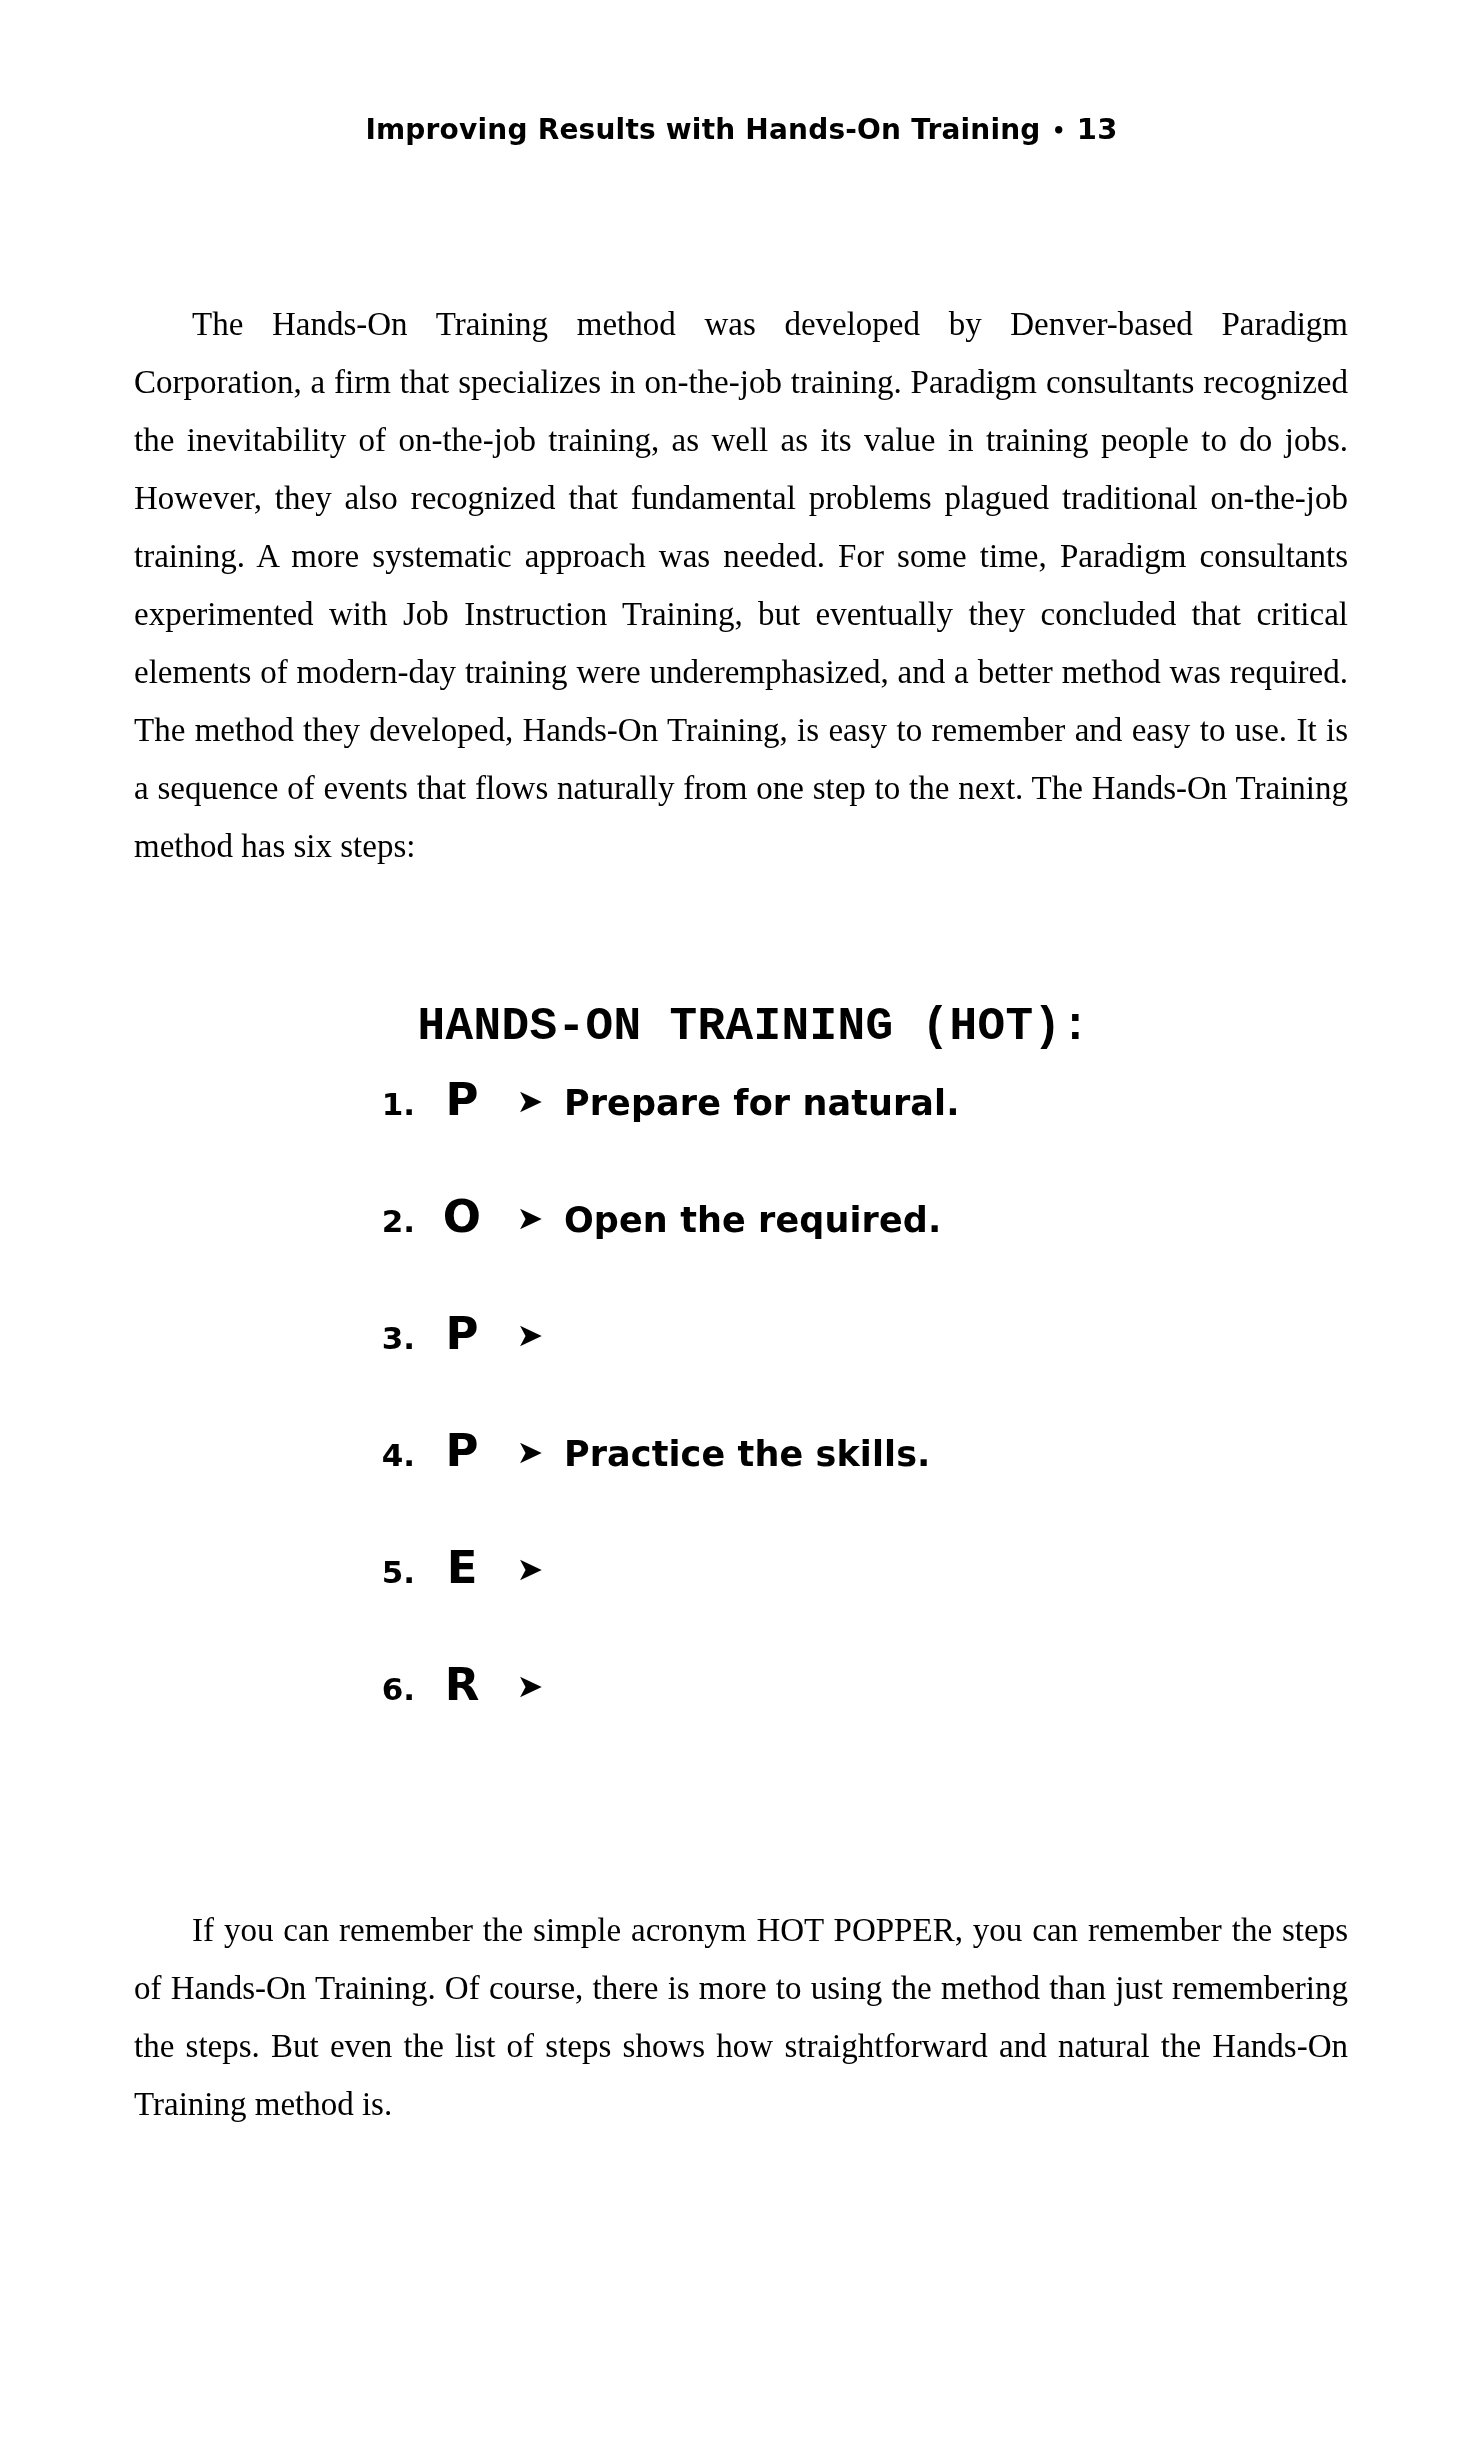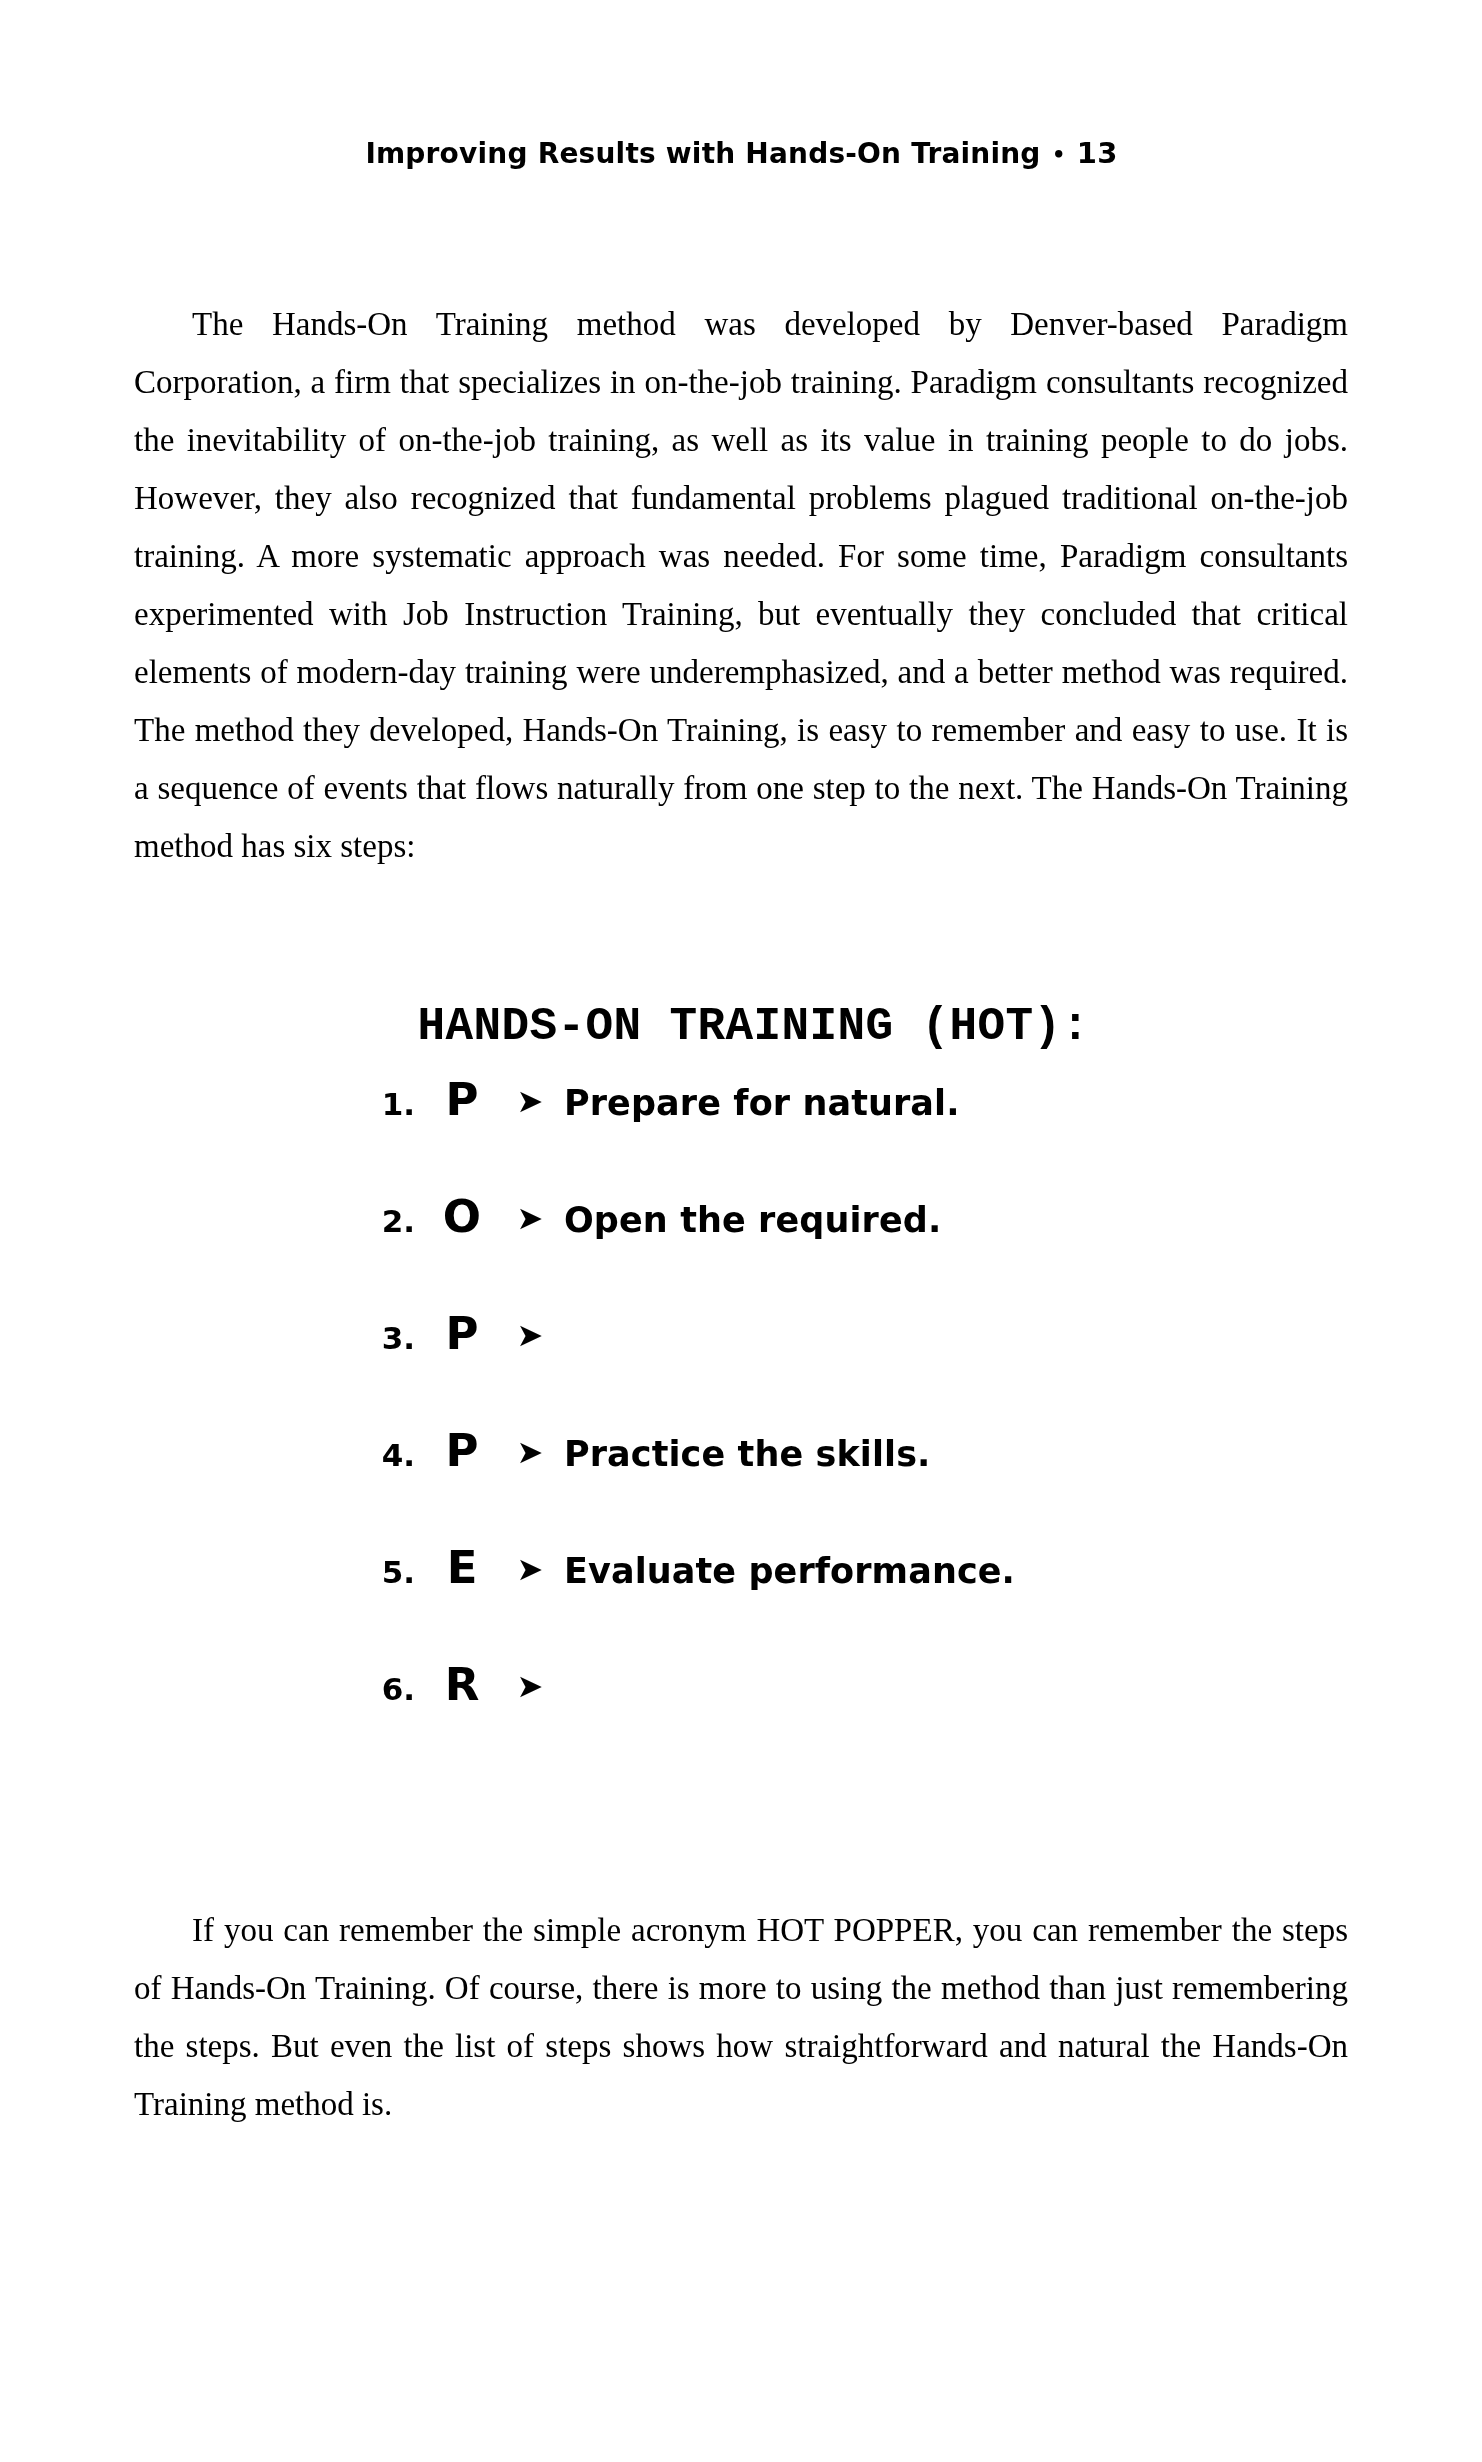--- a/index.html
+++ b/index.html
@@ -18,21 +18,21 @@
   .page {
     position: relative;
     width: 1483px;
     height: 2462px;
     box-sizing: border-box;
     padding: 0;
   }
   
   .running-head {
     position: absolute;
-    top: 136px;
+    top: 112px;
     left: 0;
     width: 1483px;
     text-align: center;
     font-family: "DejaVu Sans", sans-serif;
     font-weight: bold;
     font-size: 28px;
     letter-spacing: 0.2px;
     white-space: nowrap;
   }
   .running-head .rh-title {
@@ -153,21 +153,20 @@
       <span class="step-num">4.</span>
       <span class="step-letter">P</span>
       <span class="step-arrow">➤</span>
       <span class="step-text">Practice the skills.</span>
     </div>
 
     <div class="step-row">
       <span class="step-num">5.</span>
       <span class="step-letter">E</span>
       <span class="step-arrow">➤</span>
-      <span class="step-text">Evaluate performance.</span>
     </div>
 
     <div class="step-row">
       <span class="step-num">6.</span>
       <span class="step-letter">R</span>
       <span class="step-arrow">➤</span>
     </div>
 
   </div>
 

